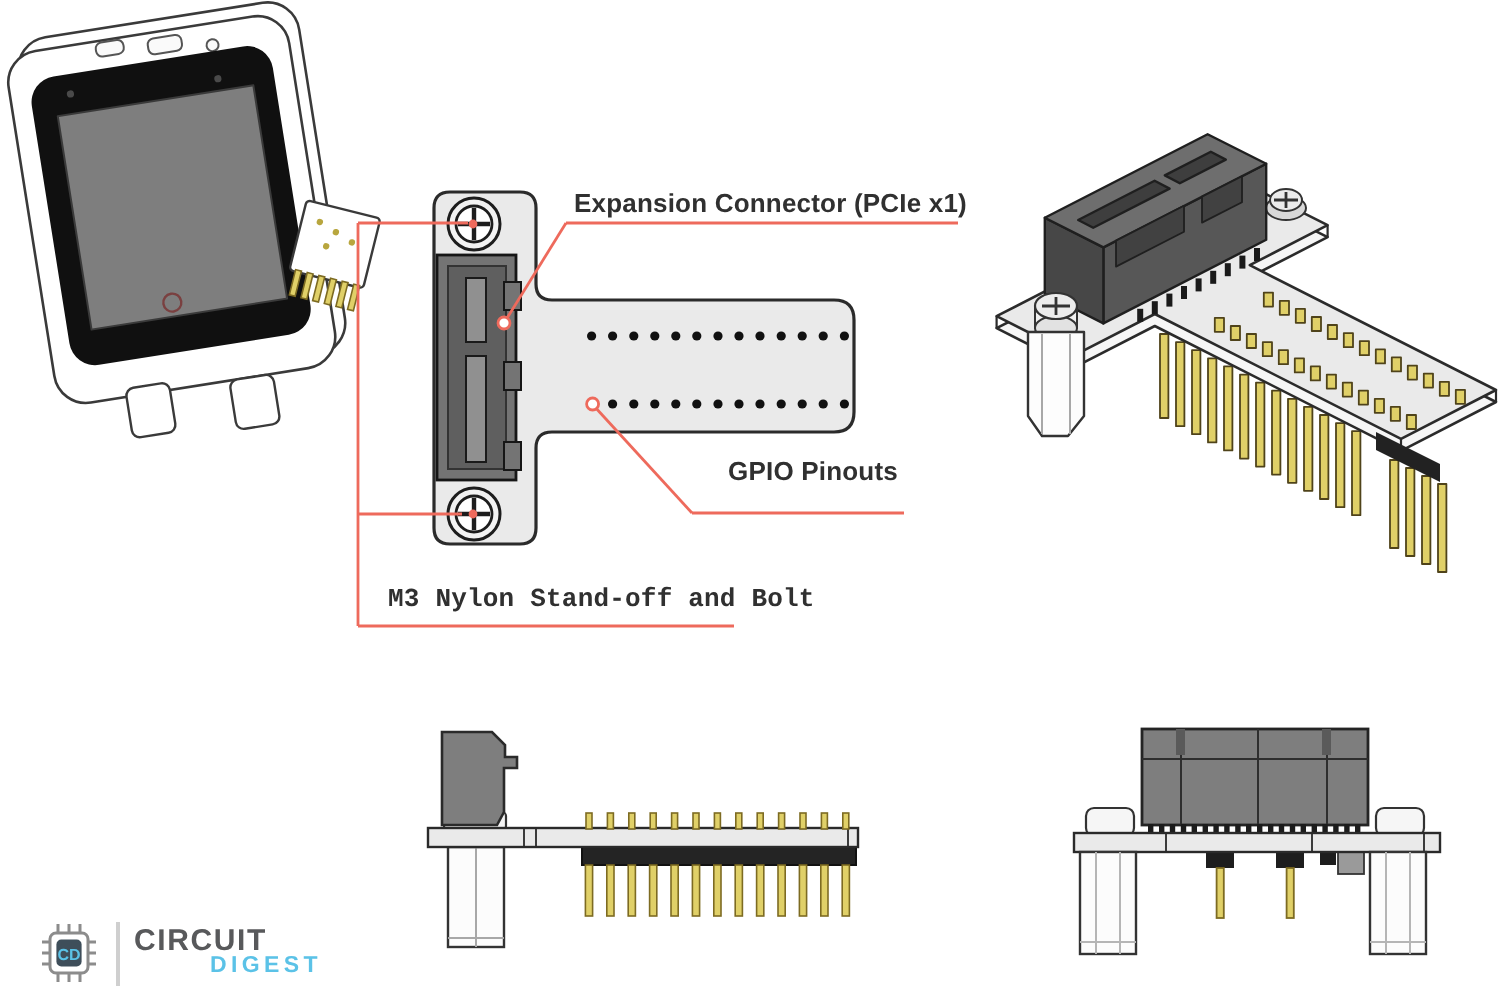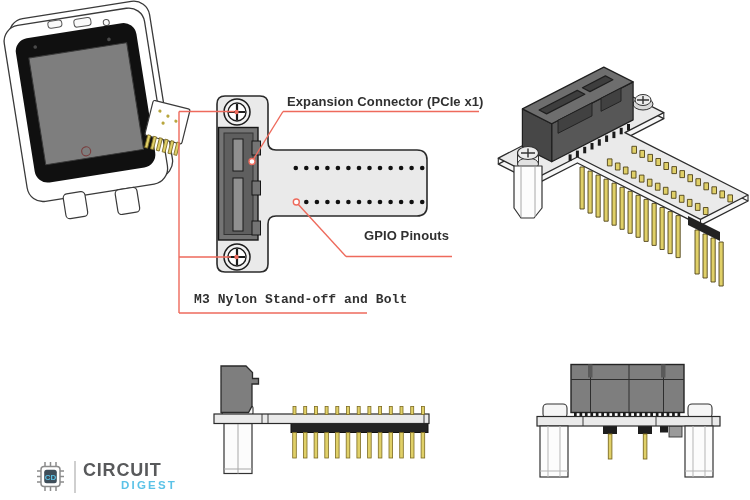--- a/index.html
+++ b/index.html
@@ -6,24 +6,24 @@
     --leader:#ee6a5c; --pcb:#eaeaea; --connector:#717171; --connector-dark:#4b4b4b;
     --pin-gold:#e0d068; --pin-gold-edge:#7d6b22; --outline:#2b2b2b; --label-text:#303030;
     --logo-dark:#58595b; --logo-blue:#5bc2e7; --logo-chip:#3e4e5a;
   }
   html,body{margin:0;padding:0;background:#fff;}
   .stage{position:relative;width:750px;height:500px;background:#fff;overflow:hidden;
          font-family:"Liberation Sans",sans-serif;}
   .art{position:absolute;left:0;top:0;}
   .label{position:absolute;font-size:13px;font-weight:700;color:var(--label-text);
          letter-spacing:.1px;white-space:nowrap;}
-  .logo{position:absolute;left:34px;top:459px;display:flex;align-items:center;gap:7px;justify-content:space-between;}
+  .logo{position:absolute;left:18px;top:459px;display:flex;align-items:center;gap:7px;justify-content:space-between;}
   .logo .divider{width:2px;height:32px;background:#cfcfcf;}
   .logo .words{display:flex;flex-direction:column;line-height:1.02;}
-  .logo .w1{font-size:18px;font-weight:700;color:var(--logo-dark);letter-spacing:.8px;}
+  .logo .w1{font-size:15px;font-weight:700;color:var(--logo-dark);letter-spacing:.8px;}
   .logo .w2{font-size:11.5px;font-weight:700;color:var(--logo-blue);letter-spacing:2.2px;padding-left:38px;}
 </style>
 </head>
 <body>
 
 <div class="stage">
 
   <svg class="art" width="750" height="500" viewBox="0 0 750 500">
 
     <g transform="rotate(-9 85 112)" stroke-linejoin="round">

